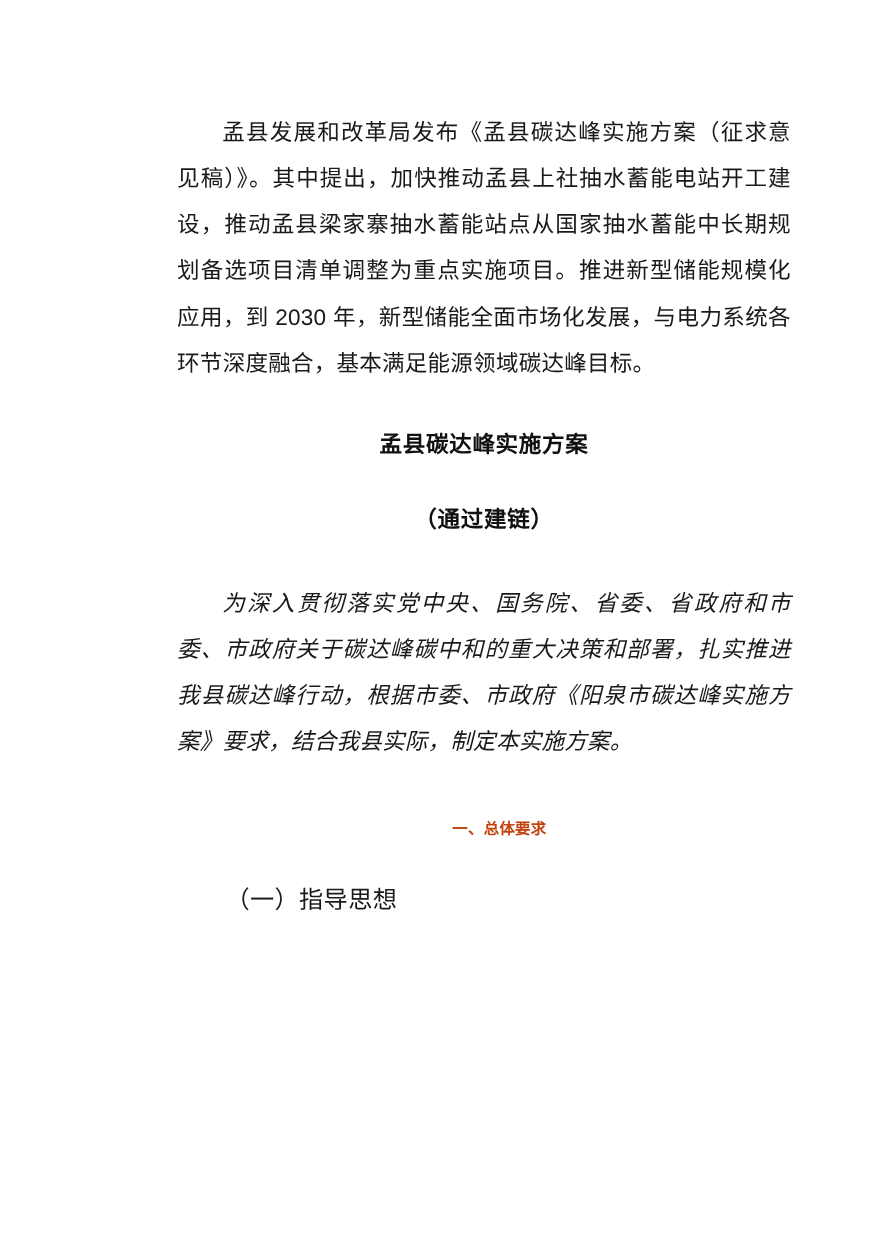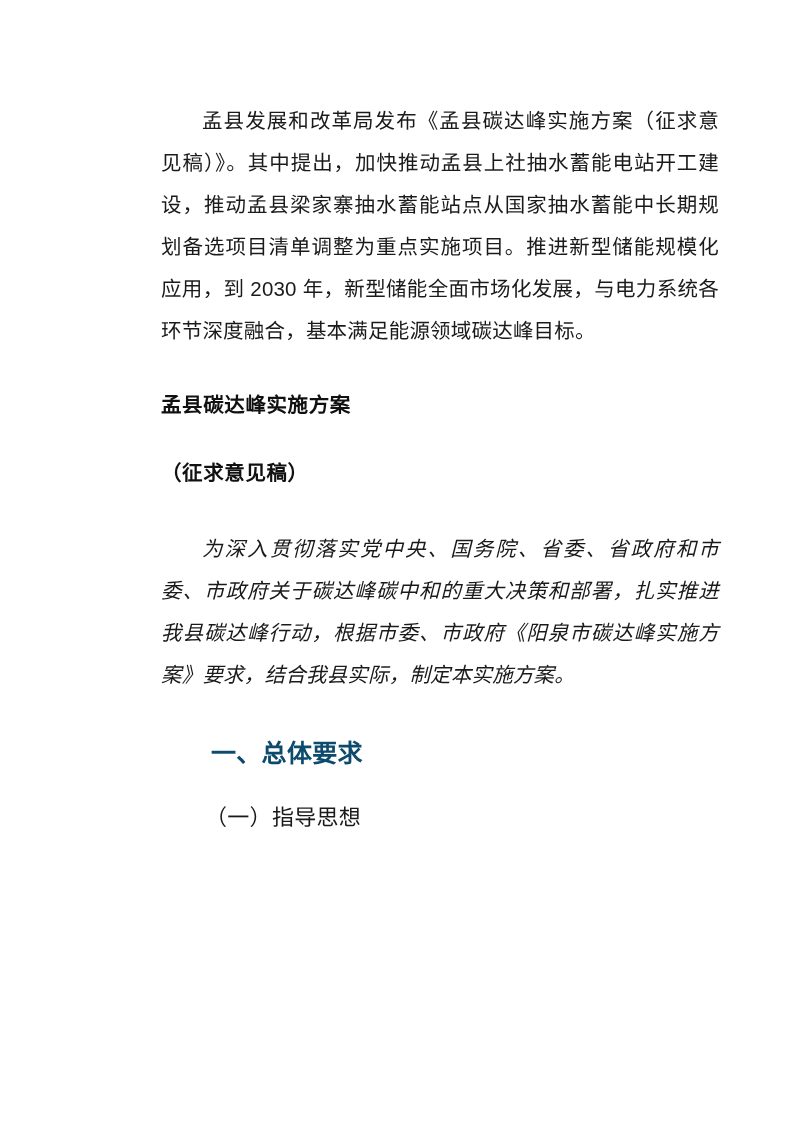--- a/index.html
+++ b/index.html
@@ -39,43 +39,45 @@
     font-weight: 400;
     word-break: break-all;
   }
   .para:last-child {
     margin-bottom: 0;
   }
   .doc-title {
     font-size: 20.5px;
     line-height: 42px;
     font-weight: 700;
+    text-align: center;
     text-indent: 0;
     letter-spacing: 0.6px;
     margin: 0;
     color: #111111;
   }
   .title-block-1 {
     margin-top: 32px;
   }
   .title-block-2 {
     margin-top: 26px;
   }
   .para-after-title {
     margin-top: 34px;
     font-style: italic;
   }
   .heading-1 {
-    font-size: 25px;
+    font-size: 14px;
     line-height: 42px;
     font-weight: 700;
     text-indent: 2em;
     letter-spacing: 0.3px;
     margin: 0;
-    color: #0c4a6e;
+    color: #c2410c;
+    text-align: center;
   }
   .heading-1-block {
     margin-top: 36px;
   }
   .heading-2 {
     font-size: 22px;
     line-height: 42px;
     font-weight: 400;
     text-indent: 2em;
     letter-spacing: 0.3px;
@@ -90,21 +92,21 @@
 <body>
 
 <div class="page">
   <div class="content">
 
     <p class="para">孟县发展和改革局发布《孟县碳达峰实施方案（征求意见稿）》。其中提出，加快推动孟县上社抽水蓄能电站开工建设，推动孟县梁家寨抽水蓄能站点从国家抽水蓄能中长期规划备选项目清单调整为重点实施项目。推进新型储能规模化应用，到 2030 年，新型储能全面市场化发展，与电力系统各环节深度融合，基本满足能源领域碳达峰目标。</p>
 
 
     <p class="doc-title title-block-1">孟县碳达峰实施方案</p>
 
-    <p class="doc-title title-block-2">（征求意见稿）</p>
+    <p class="doc-title title-block-2">（通过建链）</p>
 
     <p class="para para-after-title">为深入贯彻落实党中央、国务院、省委、省政府和市委、市政府关于碳达峰碳中和的重大决策和部署，扎实推进我县碳达峰行动，根据市委、市政府《阳泉市碳达峰实施方案》要求，结合我县实际，制定本实施方案。</p>
 
     <p class="heading-1 heading-1-block">一、总体要求</p>
 
     <p class="heading-2 heading-2-block">（一）指导思想</p>
 
   </div>
 </div>
 

